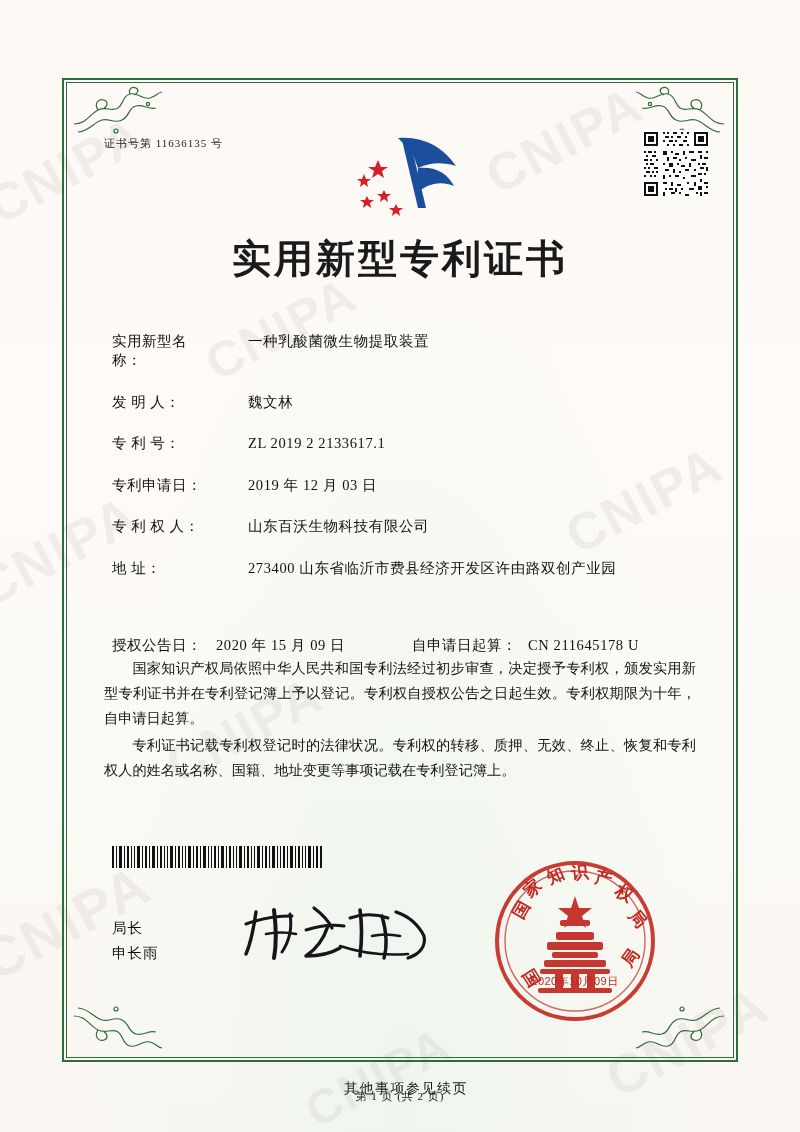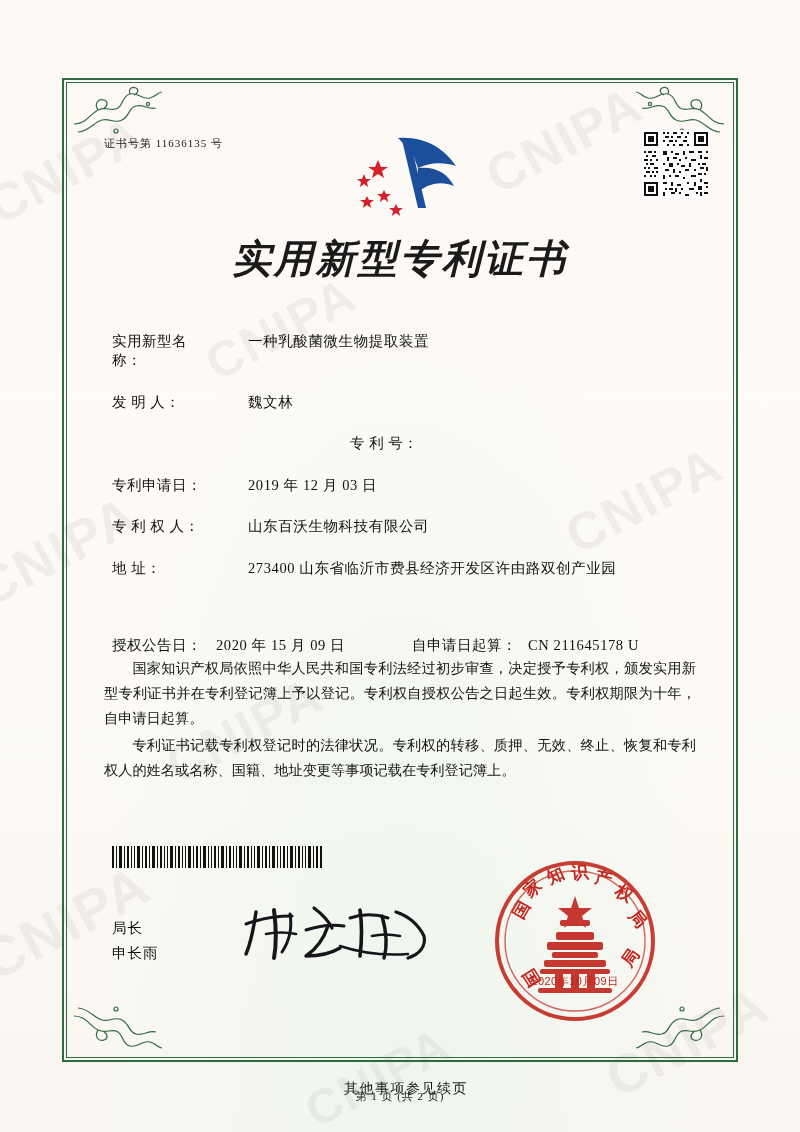--- a/index.html
+++ b/index.html
@@ -106,37 +106,35 @@
     position: absolute;
     left: 0;
     right: 0;
     top: 232px;
     text-align: center;
     font-family: "DejaVu Sans", sans-serif;
     font-weight: bold;
     font-size: 39px;
     letter-spacing: 3px;
     color: #1a1a1a;
-    font-style: italic;
   }
 
   
   .fields {
     position: absolute;
     left: 112px;
     top: 332px;
     width: 580px;
     font-size: 14.5px;
     color: #121212;
   }
   .field-row {
     display: flex;
     align-items: baseline;
     margin-bottom: 22.5px;
-    justify-content: center;
   }
   .field-label {
     width: 104px;
     flex: 0 0 104px;
     letter-spacing: 0.5px;
   }
   .field-value {
     flex: 1;
     letter-spacing: 0.6px;
     margin-left: 32px;
@@ -422,20 +420,21 @@
     <div class="field-row">
       <div class="field-label">实用新型名称：</div>
       <div class="field-value">一种乳酸菌微生物提取装置</div>
     </div>
     <div class="field-row">
       <div class="field-label">发    明    人：</div>
       <div class="field-value">魏文林</div>
     </div>
     <div class="field-row">
       <div class="field-label">专    利    号：</div>
+      <div class="field-value">ZL 2019 2 2133617.1</div>
     </div>
     <div class="field-row">
       <div class="field-label">专利申请日：</div>
       <div class="field-value">2019 年 12 月 03 日</div>
     </div>
     <div class="field-row">
       <div class="field-label">专  利  权  人：</div>
       <div class="field-value">山东百沃生物科技有限公司</div>
     </div>
     <div class="field-row">

